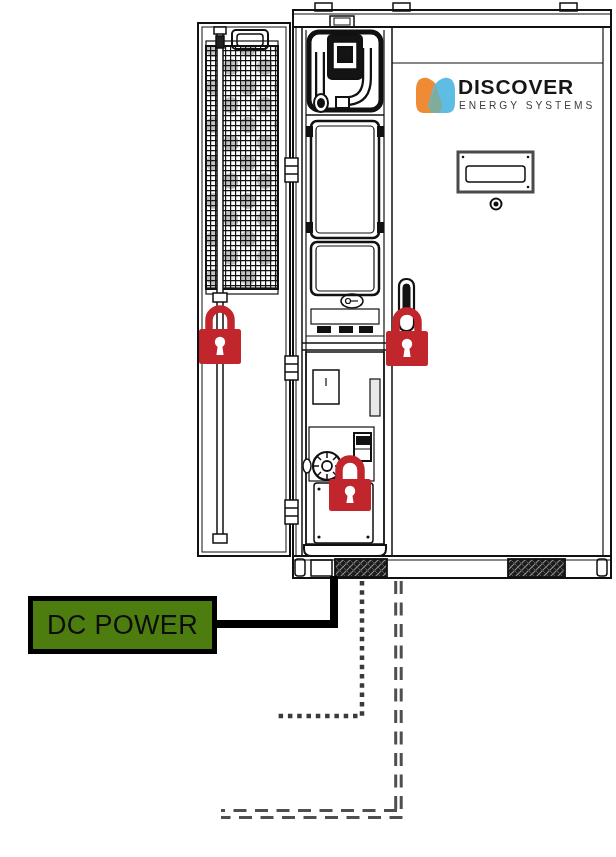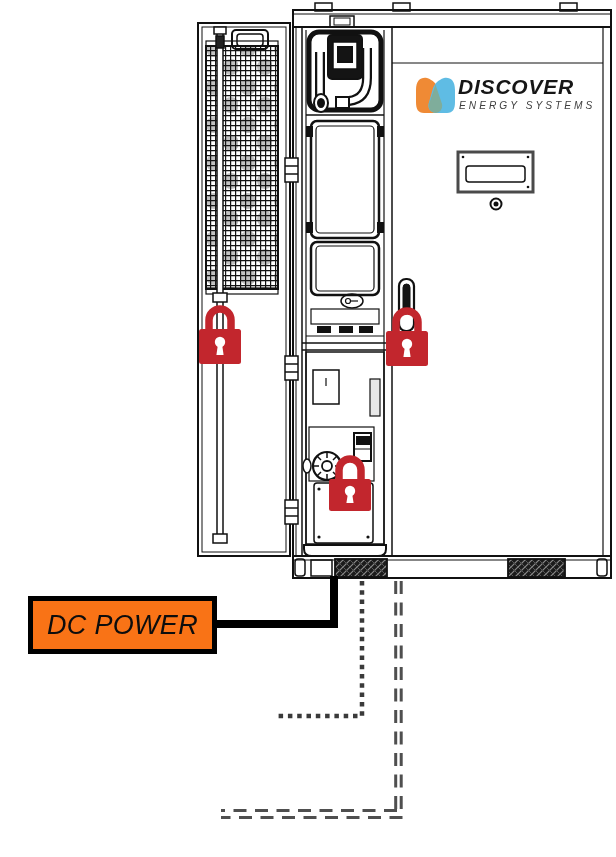--- a/index.html
+++ b/index.html
@@ -1,24 +1,23 @@
 <!DOCTYPE html>
 <html><head>
 <meta charset="utf-8">
 <style>
   html,body{margin:0;padding:0;background:#fff;}
   #stage{
     position:relative;width:616px;height:857px;background:#fff;overflow:hidden;
     font-family:"Liberation Sans",sans-serif;
-    font-style:italic;
   }
   #art{position:absolute;left:0;top:0;}
   .legend-box{
     position:absolute;display:flex;align-items:center;justify-content:center;
-    background:#f97316;font-size:27px;color:#0d0d0d;letter-spacing:.3px;line-height:1;
+    background:#4d7c0f;font-size:27px;color:#0d0d0d;letter-spacing:.3px;line-height:1;
   }
   #dc-box{left:28px;top:596px;width:179px;height:48px;border:5px solid #000;}
   #comm-box{left:8px;top:687px;width:267px;height:59px;}
   #ac-box{left:33px;top:783px;width:190px;height:60px;}
   .border-overlay{position:absolute;left:0;top:0;width:100%;height:100%;pointer-events:none;}
   .legend-label{position:relative;z-index:2;}
   svg text.brand{font-family:"Liberation Sans",sans-serif;font-weight:bold;}
   svg text.tagline{font-family:"Liberation Sans",sans-serif;}
 </style>
 </head>

